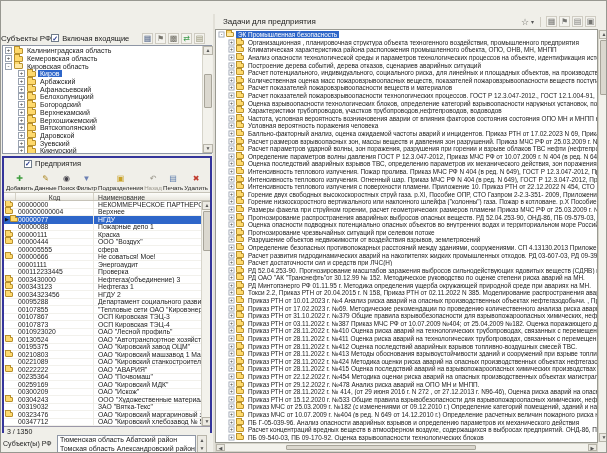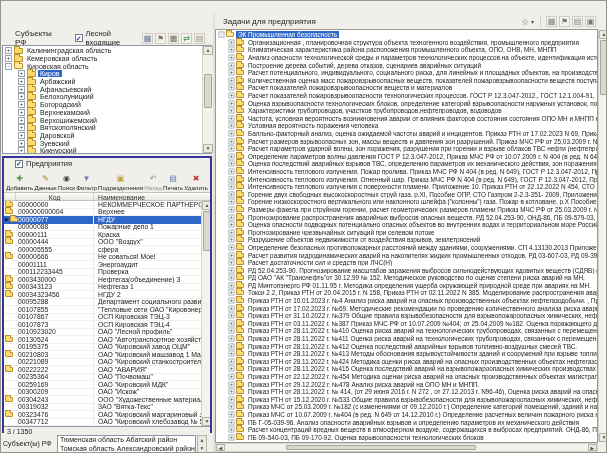--- a/index.html
+++ b/index.html
@@ -9,21 +9,21 @@
 .menubar{position:absolute;left:0;top:0;width:605px;height:13px;background:#f6f5f1;border-bottom:1px solid #d9d7ce;display:flex;align-items:center;padding-left:3px;font-size:8px;color:#222}
 .mitem{padding:0 5px;cursor:default}
 
 .periodbox{position:absolute;left:1px;top:14px;width:193px;height:16px;border:1px solid #c6c3b8;display:flex;align-items:center;font-size:8px;background:#f0efe9}
 .periodbox .lbl{padding:0 4px 0 4px;color:#222}
 .combo{display:inline-flex;align-items:center;justify-content:space-between;background:#fff;border:1px solid #8f97a6;height:11px;font-size:7.5px;padding:0 1px 0 3px;margin-right:8px}
 .combo .car{font-size:6px;color:#444;border-left:1px solid #c9cdd6;padding-left:1px;margin-left:3px}
 .c1{width:54px}.c2{width:34px}
 
 .subjhead{position:absolute;left:0;top:31px;width:212px;height:12px;display:flex;align-items:center;font-size:8px}
-.subjhead .t{padding:0 14px;color:#222}
+.subjhead .t{padding:0 0;color:#222}
 .cb{width:8px;height:8px;border:1px solid #6f7b8a;background:#fff;display:inline-flex;align-items:center;justify-content:center;flex:none}
 .cb .ck{font-size:7px;line-height:7px;color:#2b3d8f;font-weight:bold;transform:translateY(-0.5px)}
 .cblbl{font-size:7.5px;padding-left:3px;color:#222}
 .hicons{margin-left:auto;display:flex;gap:2px;padding-right:8px}
 .hico{width:11px;height:11px;border:1px solid #cfccc2;background:#f4f3ee;font-size:8px;line-height:10px;text-align:center}
 
 .treebox{position:absolute;left:1px;top:44px;width:210px;height:109px;background:#fff;border:1px solid #8e96a5;overflow:hidden;padding-top:1px}
 .trow{display:flex;align-items:center;height:7.7px;font-size:7px;white-space:nowrap}
 .exp{width:7px;height:7px;border:1px solid #99a2b0;background:#fff;font-size:6px;line-height:5.5px;text-align:center;color:#333;display:inline-block;flex:none;margin-right:2px}
 .fold{width:9px;height:6px;background:#fed96d;border:1px solid #b8902c;border-radius:0 1px 1px 1px;position:relative;display:inline-block;flex:none;margin-right:2px}
@@ -31,21 +31,21 @@
 .fold.open{background:#ffe9a4}
 .fold.sm{width:8px;height:5px}
 .tlbl{padding:0 2px}
 .tlbl.sel{background:#2e66c9;color:#fff}
 
 .vsb{position:absolute;width:10px;background:#f3f2ec;border-left:1px solid #d6d4ca}
 .sa{position:absolute;left:0;width:10px;height:9px;background:#eceae3;border:1px solid #b7b4a9;font-size:5px;line-height:7px;text-align:center;color:#555}
 .th{position:absolute;left:1px;width:8px;background:#dbd8cf;border:1px solid #a8a59a;border-radius:1px}
 
 .entpanel{position:absolute;left:1px;top:155px;width:210px;height:277px;border:2px solid #35359b;background:#f0efe9}
-.entcheck{display:flex;align-items:center;height:11px;padding-left:11px}
+.entcheck{display:flex;align-items:center;height:11px;padding-left:20px}
 .etoolbar{display:flex;justify-content:space-between;align-items:flex-end;height:23px;padding:0 2px 1px 2px}
 .tbtn{display:flex;flex-direction:column;align-items:center;cursor:default}
 .tbtn .ticon{font-size:8px;line-height:9px;height:10px}
 .tbtn .tlabel{font-size:6.2px;color:#222;white-space:nowrap}
 .tbtn.dis .tlabel,.tbtn.dis .ticon{color:#9b988d !important}
 
 .ghead{display:flex;height:9px;border-top:1px solid #c6c3b8;border-bottom:1px solid #c6c3b8;background:linear-gradient(#fdfdfa,#e9e7df);font-size:6.8px;color:#333}
 .ghead .hgut{width:12px;border-right:1px solid #d4d1c6}
 .ghead .hcode{width:78px;text-align:center;border-right:1px solid #d4d1c6;line-height:9px}
 .ghead .hname{flex:1;padding-left:4px;line-height:9px}
@@ -90,21 +90,21 @@
 
 <div id="app">
 
 
 
   <div class="subjhead">
     <span class="t">Субъекты РФ</span>
     <span class="cb">
         <span class="ck">✓</span>
       </span>
-    <span class="cblbl">Лесной входящие</span>
+    <span class="cblbl">Включая входящие</span>
     <span class="hicons">
 
     <span class="hico" style="color: rgb(90, 108, 143);">▦</span>
         <span class="hico" style="color: rgb(119, 117, 108);">⚑</span>
         <span class="hico" style="color: rgb(110, 108, 99);">▩</span>
         <span class="hico" style="color: rgb(58, 154, 74);">⇄</span>
         <span class="hico" style="color: rgb(138, 136, 104);">▤</span>
       </span>
   </div>
 

